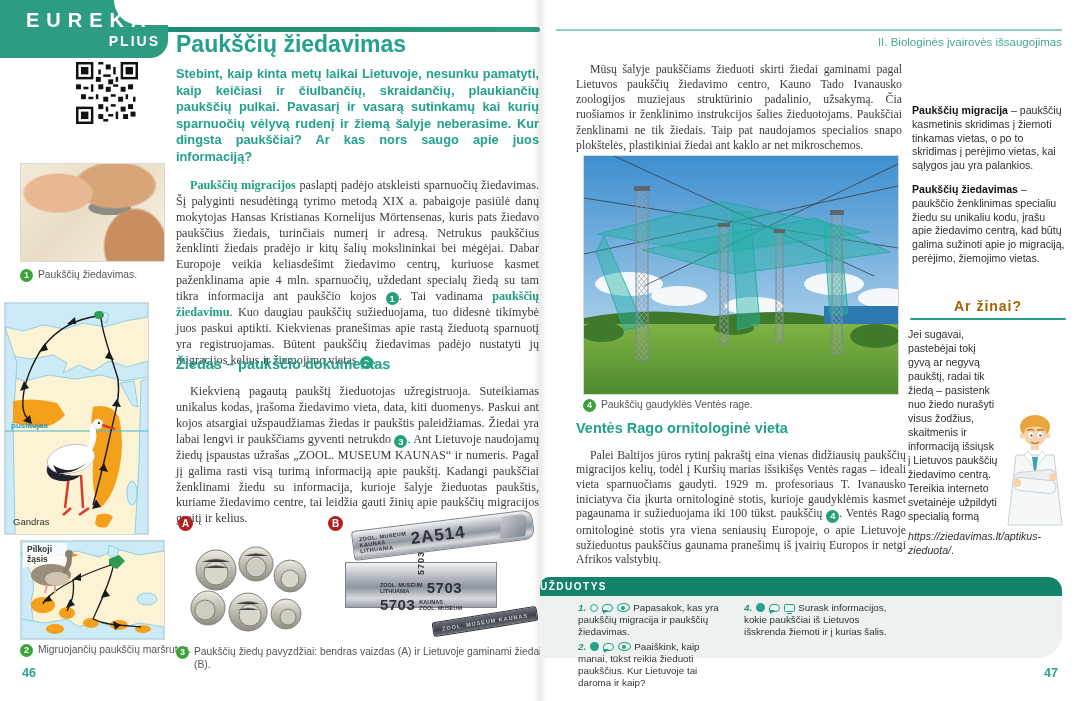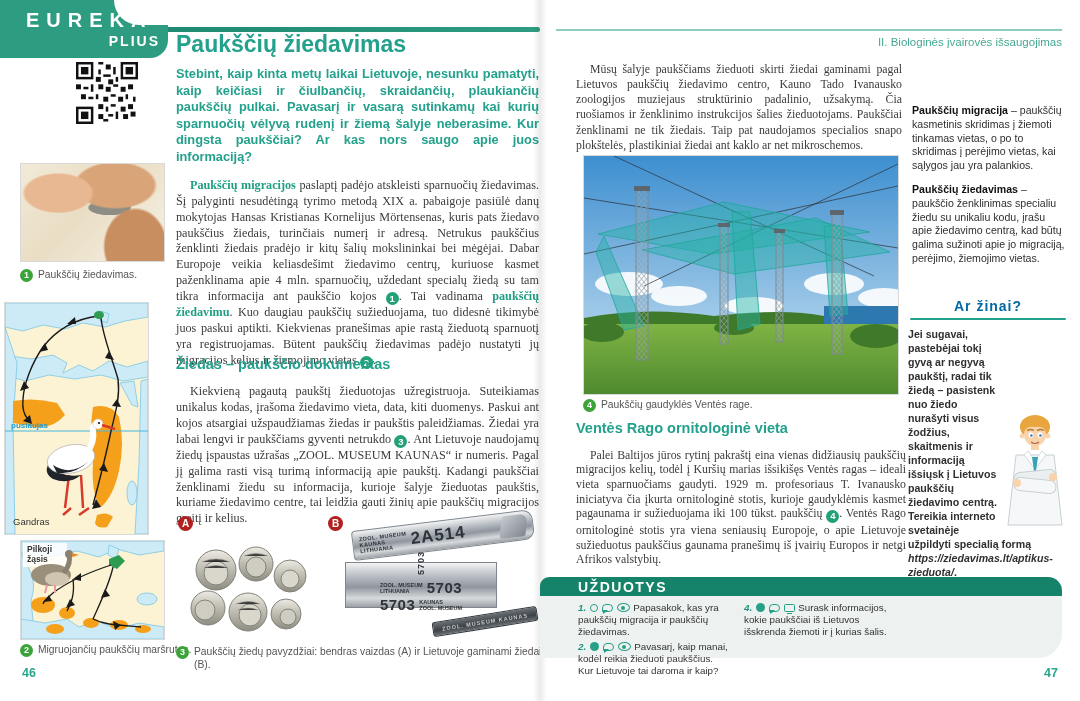--- a/index.html
+++ b/index.html
@@ -64,28 +64,28 @@
   .para1{left:576px;top:50px;width:326px;font-size:11.8px;line-height:15.2px;text-indent:14px;}
   .fig4{left:583px;top:155px;width:316px;height:240px;}
   .sec3h{left:576px;top:420px;}
   .para2{left:576px;top:436px;width:330px;font-size:11.8px;line-height:14.6px;text-indent:14px;}
 
   .defs{left:912px;top:104px;width:154px;font-size:10.6px;line-height:13.8px;color:#2f2f2f;}
   .defs p{margin:0 0 10px 0;}
   .defs b{color:#111;}
 
   .dyk{left:908px;top:298px;width:160px;}
-  .dyk-title{text-align:center;font-size:14px;font-weight:bold;color:#0369a1;letter-spacing:1px;}
+  .dyk-title{text-align:center;font-size:14px;font-weight:bold;color:#a16207;letter-spacing:1px;}
   .dyk-rule{height:2px;background:#23A18C;margin:4px 2px 7px 2px;border-radius:1px;}
-  .dyk-body{font-size:10.6px;line-height:14px;color:#2f2f2f;font-weight:bold;}
+  .dyk-body{font-size:10.6px;line-height:14px;color:#2f2f2f;}
   .boy{float:right;width:66px;height:116px;margin:86px 0 0 4px;}
 
   .tasks{left:540px;top:577px;width:522px;height:82px;}
   .tasks-bar{height:19px;background:#15836A;border-radius:9px 14px 0 0;display:flex;align-items:center;}
-  .tasks-bar span{color:#fff;font-weight:bold;font-size:14px;letter-spacing:1.5px;padding-left:38px;}
+  .tasks-bar span{color:#fff;font-weight:bold;font-size:10px;letter-spacing:1.5px;}
   .tasks-panel{height:62px;background:#EDF1EF;border-radius:0 0 24px 0;display:flex;gap:16px;padding:6px 2px 0 38px;box-sizing:border-box;}
   .tcol{width:150px;} .tcol:last-child{width:160px;}
   .task{margin:0 0 3px 0;font-size:9.8px;line-height:12px;color:#333;}
   .t-num{color:#21947E;font-weight:bold;font-style:italic;margin-right:3px;}
   .ic{display:inline-block;position:relative;box-sizing:border-box;vertical-align:-1px;margin:0 3px 0 1px;}
   .ic-circle-outline{width:8px;height:8px;border:1.6px solid #27A088;border-radius:50%;}
   .ic-circle-filled{width:9px;height:9px;background:#27A088;border-radius:50%;}
   .ic-speech{width:11px;height:8px;border:1.4px solid #27A088;border-radius:5px 5px 5px 0;}
   .ic-speech::after{content:"";position:absolute;left:0;bottom:-3px;border:2px solid transparent;border-left:3px solid #27A088;border-top:2px solid #27A088;}
   .ic-eye{width:13px;height:9px;border:1.4px solid #27A088;border-radius:50% 50%;}
@@ -445,21 +445,21 @@
     </div>
   </div>
 
   <div class="abs tasks">
     <div class="tasks-bar">
         <span>UŽDUOTYS</span>
       </div>
     <div class="tasks-panel">
       <div class="tcol">
         <p class="task"><b class="t-num">1.</b><span class="t-icons"><span class="ic ic-circle-outline"></span><span class="ic ic-speech"></span><span class="ic ic-eye"></span></span><span>Papasakok, kas yra paukščių migracija ir paukščių žiedavimas.</span></p>
-        <p class="task"><b class="t-num">2.</b><span class="t-icons"><span class="ic ic-circle-filled"></span><span class="ic ic-speech"></span><span class="ic ic-eye"></span></span><span>Pavasarį, kaip manai, kodėl reikia žieduoti paukščius. Kur Lietuvoje tai daroma ir kaip?</span></p>
+        <p class="task"><b class="t-num">2.</b><span class="t-icons"><span class="ic ic-circle-filled"></span><span class="ic ic-speech"></span><span class="ic ic-eye"></span></span><span>Paaiškink, kaip manai, tūkst reikia žieduoti paukščius. Kur Lietuvoje tai daroma ir kaip?</span></p>
       </div>
       <div class="tcol">
         <p class="task"><b class="t-num">4.</b><span class="t-icons"><span class="ic ic-circle-filled"></span><span class="ic ic-speech"></span><span class="ic ic-screen"></span></span><span>Surask informacijos, kokie paukščiai iš Lietuvos išskrenda žiemoti ir į kurias šalis.</span></p>
       </div>
     </div>
   </div>
   <div class="abs pageno pn47">47</div>
 
 </div>
 

